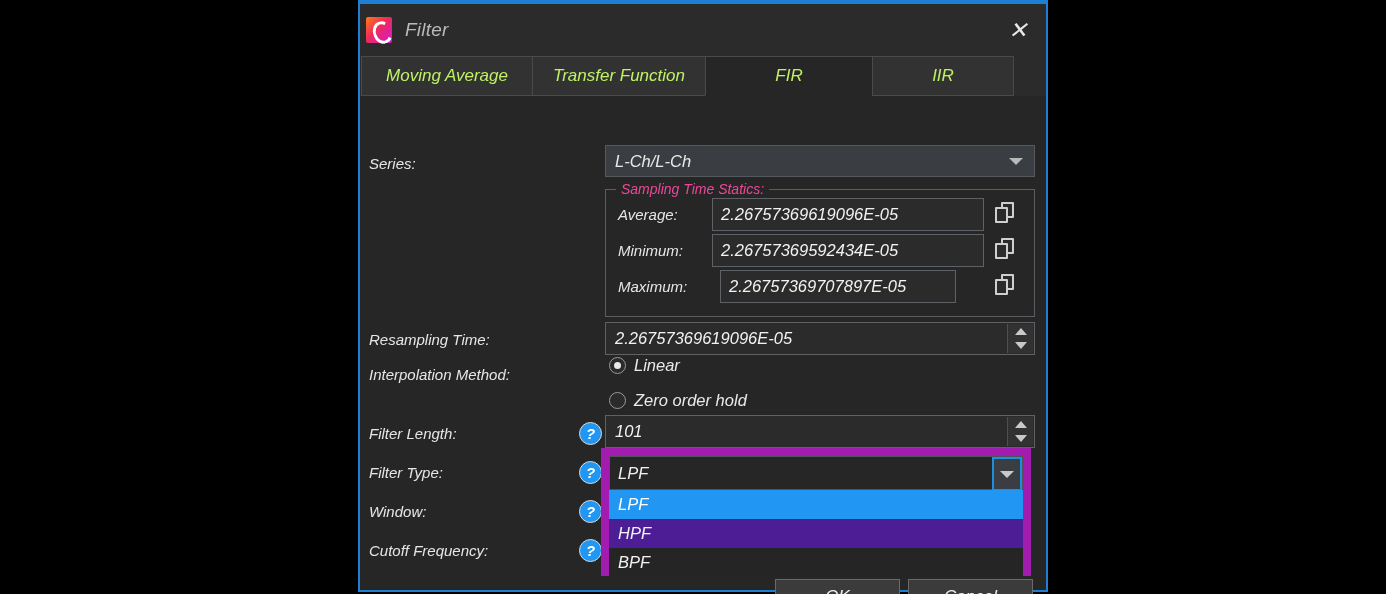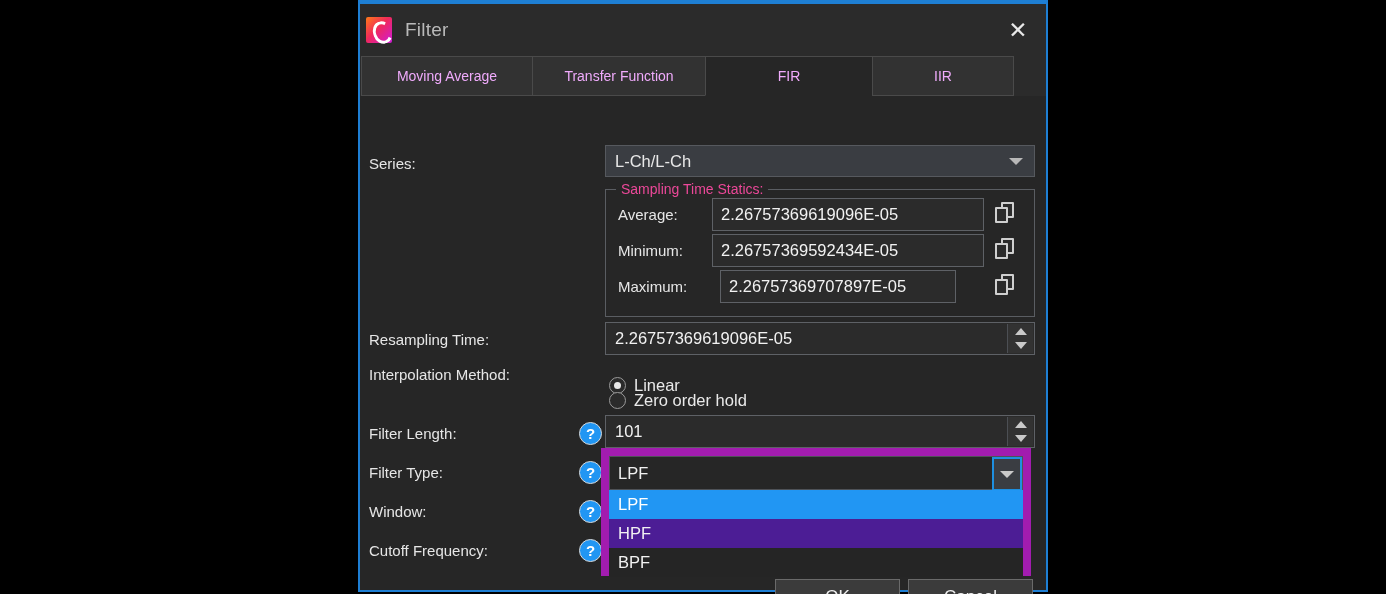--- a/index.html
+++ b/index.html
@@ -19,21 +19,21 @@
   }
   .bg-tick { position:absolute; top:0px; width:8px; height:4px; background:#4a6fa5; }
 
   
   .dialog {
     position:absolute; left:358px; top:2px;
     width:690px; height:590px;
     background:#2b2b2b;
     border:2px solid #1e7fd4;
     border-top-color:#1e7fd4;
-    display:flex; flex-direction:column;
+    display:flex; flex-direction:column;font-style:italic;
   }
 
   
   .titlebar {
     height:52px; background:#2b2b2b;
     display:flex; align-items:center; flex:none;
     padding-left:6px;
   }
   .app-icon {
     width:26px; height:26px; margin-right:13px; flex:none;
@@ -50,21 +50,21 @@
   .close-btn {
     margin-left:auto; width:56px; height:52px;
     display:flex; align-items:center; justify-content:center;
     color:#e8e8e8; font-size:23px; font-weight:300; line-height:1;
   }
 
   
   .tabbar { display:flex; height:40px; flex:none; background:#2b2b2b; padding:0 1px; }
   .tab {
     flex:none; display:flex; align-items:center; justify-content:center;
-    color:#f0abfc; font-size:14px;
+    color:#bef264; font-size:17px;
     background:#323232; border:1px solid #4a4a4a;
     margin-right:-1px; height:40px;
   }
   .tab.sel { background:#262626; border-bottom-color:#262626; }
   .tab.w1 { width:172px; }
   .tab.w2 { width:174px; }
   .tab.w3 { width:168px; }
   .tab.w4 { width:142px; }
 
   
@@ -245,21 +245,21 @@
       <div class="lbl" style="left:9px; top:235px;">Resampling Time:</div>
       <div class="spin" style="left:245px; top:226px; width:430px; height:33px;">
         <span>2.26757369619096E-05</span>
         <span class="btns">
           <i class="up"></i>
             <i class="dn"></i>
         </span>
       </div>
 
       <div class="lbl" style="left:9px; top:270px;">Interpolation Method:</div>
-      <div class="radio-row" style="left:249px; top:280px;">
+      <div class="radio-row" style="left:249px; top:260px;">
         <span class="radio on"></span>
         <span class="radio-lbl">Linear</span>
       </div>
       <div class="radio-row" style="left:249px; top:295px;">
         <span class="radio"></span>
         <span class="radio-lbl">Zero order hold</span>
       </div>
 
       <div class="lbl" style="left:9px; top:329px;">Filter Length:</div>
       <div class="help" style="left:219px; top:326px;">?</div>

